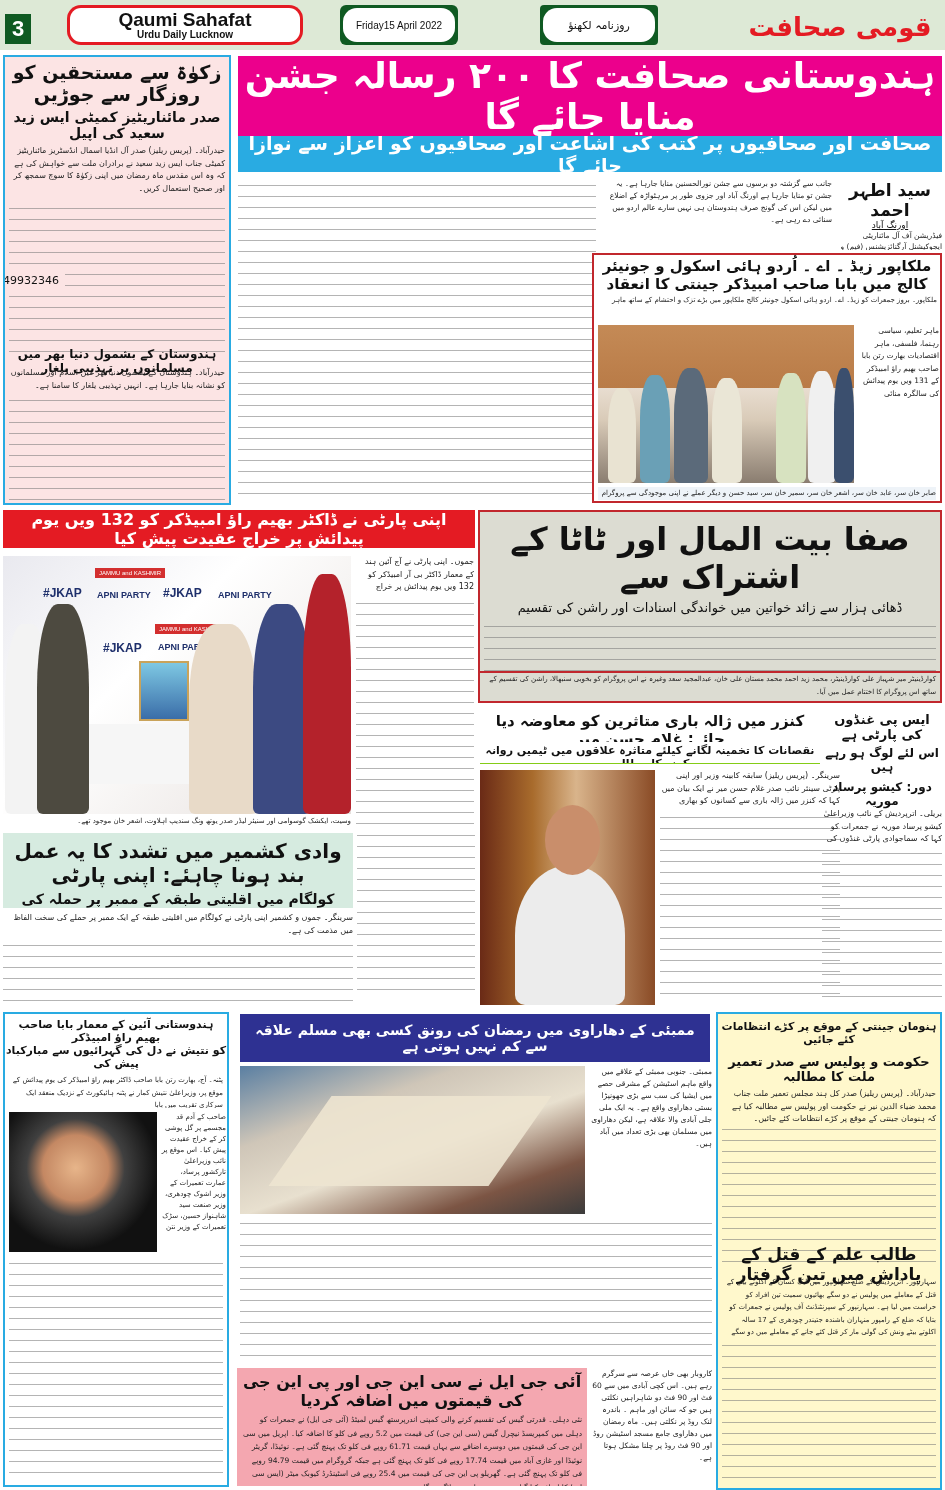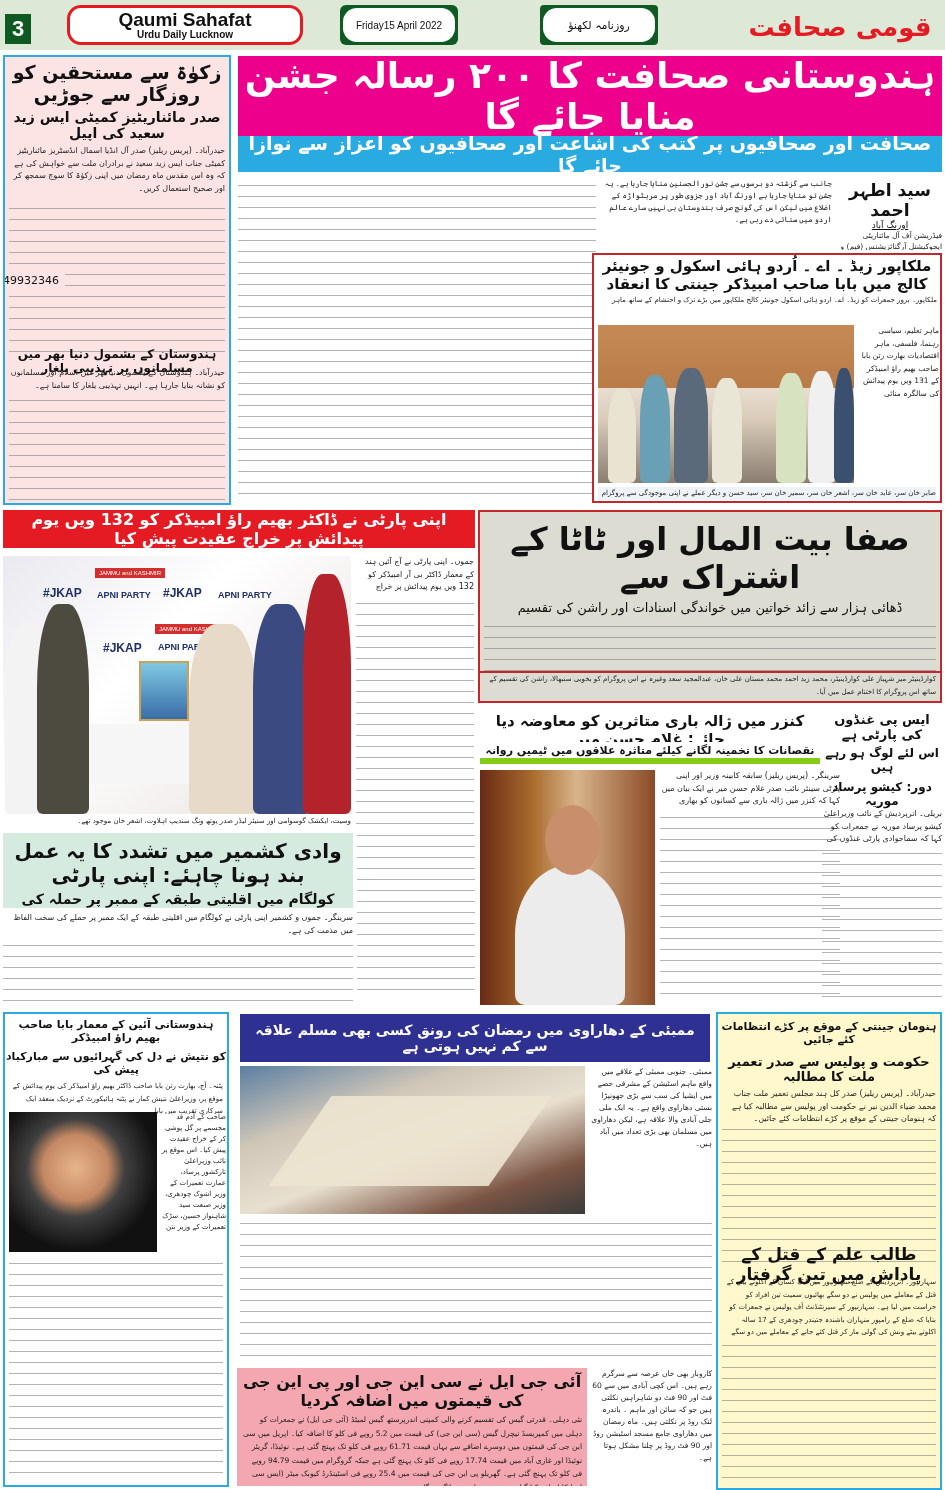--- a/index.html
+++ b/index.html
@@ -66,21 +66,21 @@
 </div>
 <div class="box urdu center" style="left:238px;top:136px;width:704px;height:36px;background:#29abe2;color:#fff;font-size:19px;font-weight:bold;display:flex;align-items:center;justify-content:center;">
   <span>صحافت اور صحافیوں پر کتب کی اشاعت اور صحافیوں کو اعزاز سے نوازا جائے گا</span>
 </div>
 
 <div class="box urdu" style="left:838px;top:180px;width:104px;height:70px;">
   <div class="hl-black center" style="font-size:17px;font-weight:bold;">سید اطہر احمد</div>
   <div class="center" style="font-size:9px;text-decoration:underline;">اورنگ آباد</div>
   <div class="txt" style="font-size:7.5px;line-height:11px;">فیڈریشن آف آل مائناریٹی ایجوکیشنل آرگنائزیشنس (فیم) و وارثان حرف و قلم کی</div>
 </div>
-<div class="box urdu txt" style="left:600px;top:178px;width:232px;height:72px;font-size:7.5px;line-height:12px;font-family:Liberation Serif, serif;">جانب سے گزشتہ دو برسوں سے جشن نورالحسنین منایا جارہا ہے۔ یہ جشن تو منایا جارہا ہے اورنگ آباد اور جزوی طور پر مرہٹواڑہ کے اضلاع میں لیکن اس کی گونج صرف ہندوستان ہی نہیں سارے عالم اردو میں سنائی دے رہی ہے۔</div>
+<div class="box urdu txt" style="left:600px;top:178px;width:232px;height:72px;font-size:7.5px;line-height:12px;">جانب سے گزشتہ دو برسوں سے جشن نورالحسنین منایا جارہا ہے۔ یہ جشن تو منایا جارہا ہے اورنگ آباد اور جزوی طور پر مرہٹواڑہ کے اضلاع میں لیکن اس کی گونج صرف ہندوستان ہی نہیں سارے عالم اردو میں سنائی دے رہی ہے۔</div>
 <div class="box lines" style="left:238px;top:180px;width:358px;height:320px;"></div>
 
 <div class="box" style="left:3px;top:55px;width:228px;height:450px;background:#fce4e4;border:2px solid #29abe2;">
   <div class="urdu center hl-black" style="font-size:19px;font-weight:bold;margin-top:4px;">زکوٰۃ سے مستحقین کو روزگار سے جوڑیں</div>
   <div class="urdu center hl-black" style="font-size:14px;font-weight:bold;margin-top:4px;">صدر مائناریٹیز کمیٹی ایس زید سعید کی اپیل</div>
   <div class="urdu txt" style="padding:4px;height:62px;">حیدرآباد۔ (پریس ریلیز) صدر آل انڈیا اسمال انڈسٹریز مائناریٹیز کمیٹی جناب ایس زید سعید نے برادران ملت سے خواہش کی ہے کہ وہ اس مقدس ماہ رمضان میں اپنی زکوٰۃ کا سوچ سمجھ کر اور صحیح استعمال کریں۔</div>
   <div class="lines" style="margin:0 4px;height:155px;"></div>
   <div class="urdu" style="font-size:11px;padding:0 6px;margin-top:-84px;position:relative;background:#fce4e4;width:60px;">9849932346</div>
   <div class="urdu center hl-black" style="font-size:12px;font-weight:bold;position:absolute;top:290px;left:0;width:100%;">ہندوستان کے بشمول دنیا بھر میں مسلمانوں پر تہذیبی یلغار</div>
   <div class="urdu txt" style="position:absolute;top:310px;left:4px;right:4px;height:26px;">حیدرآباد۔ ہندوستان کے بشمول دنیا بھر میں اسلام اور مسلمانوں کو نشانہ بنایا جارہا ہے۔ انہیں تہذیبی یلغار کا سامنا ہے۔</div>
@@ -129,21 +129,21 @@
 <div class="box lines" style="left:356px;top:598px;width:118px;height:226px;"></div>
 
 <div class="box" style="left:478px;top:510px;width:464px;height:163px;background:#dcdcd2;border:2px solid #c1272d;">
   <div class="urdu center hl-black" style="font-size:32px;font-weight:bold;margin-top:8px;">صفا بیت المال اور ٹاٹا کے اشتراک سے</div>
   <div class="urdu center" style="font-size:13px;margin-top:4px;">ڈھائی ہزار سے زائد خواتین میں خواندگی اسنادات اور راشن کی تقسیم</div>
   <div class="lines" style="margin:6px 4px 0;height:60px;"></div>
 </div>
 <div class="box urdu txt" style="left:478px;top:673px;width:464px;height:30px;background:#dcdcd2;border:2px solid #c1272d;border-top:none;padding:0 4px;font-size:7px;line-height:13px;">کوارڈینیٹر میر شہباز علی کوارڈینیٹر، محمد زید احمد محمد مستان علی خان، عبدالمجید سعد وغیرہ نے اس پروگرام کو بخوبی سنبھالا، راشن کی تقسیم کے ساتھ اس پروگرام کا اختتام عمل میں آیا۔</div>
 
 <div class="box urdu center hl-black" style="left:480px;top:712px;width:340px;height:30px;font-size:15px;font-weight:bold;">کنزر میں ژالہ باری متاثرین کو معاوضہ دیا جائے: غلام حسن میر</div>
-<div class="box urdu center" style="left:480px;top:744px;width:340px;height:20px;font-size:11px;font-weight:bold;border-bottom:6px solid #84cc16;">نقصانات کا تخمینہ لگانے کیلئے متاثرہ علاقوں میں ٹیمیں روانہ کرنے کا مطالبہ</div>
+<div class="box urdu center" style="left:480px;top:744px;width:340px;height:20px;font-size:11px;font-weight:bold;border-bottom:1px solid #84cc16;">نقصانات کا تخمینہ لگانے کیلئے متاثرہ علاقوں میں ٹیمیں روانہ کرنے کا مطالبہ</div>
 <div class="box urdu txt" style="left:660px;top:770px;width:180px;height:40px;">سرینگر۔ (پریس ریلیز) سابقہ کابینہ وزیر اور اپنی پارٹی سینئر نائب صدر غلام حسن میر نے ایک بیان میں کہا کہ کنزر میں ژالہ باری سے کسانوں کو بھاری نقصان ہوا ہے۔</div>
 <div class="box lines" style="left:660px;top:812px;width:180px;height:190px;"></div>
 <div class="photo ph-minister" style="left:480px;top:770px;width:175px;height:235px;">
   <div class="person" style="left:35px;width:110px;height:140px;background:#ececec;border-radius:50% 50% 10px 10px;"></div>
   <div class="abs" style="left:65px;top:35px;width:55px;height:70px;background:#c98e6b;border-radius:50%;"></div>
 </div>
 <div class="box lines" style="left:357px;top:830px;width:118px;height:170px;"></div>
 
 <div class="box" style="left:822px;top:712px;width:120px;height:295px;">
   <div class="urdu center hl-black" style="font-size:13px;font-weight:bold;">ایس پی غنڈوں کی پارٹی ہے</div>
@@ -155,21 +155,21 @@
 
 <div class="box" style="left:3px;top:833px;width:350px;height:75px;background:#d6ebe0;">
   <div class="urdu center hl-black" style="font-size:20px;font-weight:bold;margin-top:6px;">وادی کشمیر میں تشدد کا یہ عمل بند ہونا چاہئے: اپنی پارٹی</div>
   <div class="urdu center hl-black" style="font-size:14px;margin-top:4px;">کولگام میں اقلیتی طبقہ کے ممبر پر حملہ کی پرزور مذمت</div>
 </div>
 <div class="box urdu txt" style="left:3px;top:912px;width:350px;height:26px;">سرینگر۔ جموں و کشمیر اپنی پارٹی نے کولگام میں اقلیتی طبقہ کے ایک ممبر پر حملے کی سخت الفاظ میں مذمت کی ہے۔</div>
 <div class="box lines" style="left:3px;top:940px;width:350px;height:62px;"></div>
 
 <div class="box" style="left:3px;top:1012px;width:226px;height:475px;border:2px solid #29abe2;">
   <div class="urdu center hl-black" style="font-size:11px;font-weight:bold;margin-top:4px;">ہندوستانی آئین کے معمار بابا صاحب بھیم راؤ امبیڈکر</div>
-  <div class="urdu center hl-black" style="font-size:11px;font-weight:bold;margin-top:6px;">کو نتیش نے دل کی گہرائیوں سے مبارکباد پیش کی</div>
+  <div class="urdu center hl-black" style="font-size:11px;font-weight:bold;">کو نتیش نے دل کی گہرائیوں سے مبارکباد پیش کی</div>
   <div class="urdu txt" style="padding:4px;height:38px;font-size:7px;">پٹنہ۔ آج، بھارت رتن بابا صاحب ڈاکٹر بھیم راؤ امبیڈکر کی یوم پیدائش کے موقع پر، وزیراعلیٰ نتیش کمار نے پٹنہ ہائیکورٹ کے نزدیک منعقد ایک سرکاری تقریب میں بابا</div>
   <div class="photo ph-nitish" style="left:4px;top:98px;width:148px;height:140px;"></div>
   <div class="urdu txt" style="position:absolute;left:155px;top:98px;width:66px;height:140px;font-size:7px;line-height:11px;">صاحب کے آدم قد مجسمے پر گل پوشی کر کے خراج عقیدت پیش کیا۔ اس موقع پر نائب وزیراعلیٰ تارکشور پرساد، عمارت تعمیرات کے وزیر اشوک چودھری، وزیر صنعت سید شاہنواز حسین، سڑک تعمیرات کے وزیر نتن</div>
   <div class="lines" style="position:absolute;left:4px;right:4px;top:244px;height:224px;"></div>
 </div>
 
 <div class="box urdu center" style="left:240px;top:1014px;width:470px;height:48px;background:#2e3192;color:#fff;font-size:14px;font-weight:bold;display:flex;align-items:center;justify-content:center;padding:0 6px;">
   <span>ممبئی کے دھاراوی میں رمضان کی رونق کسی بھی مسلم علاقہ سے کم نہیں ہوتی ہے</span>
 </div>
 <div class="photo ph-iftar" style="left:240px;top:1066px;width:345px;height:148px;">

